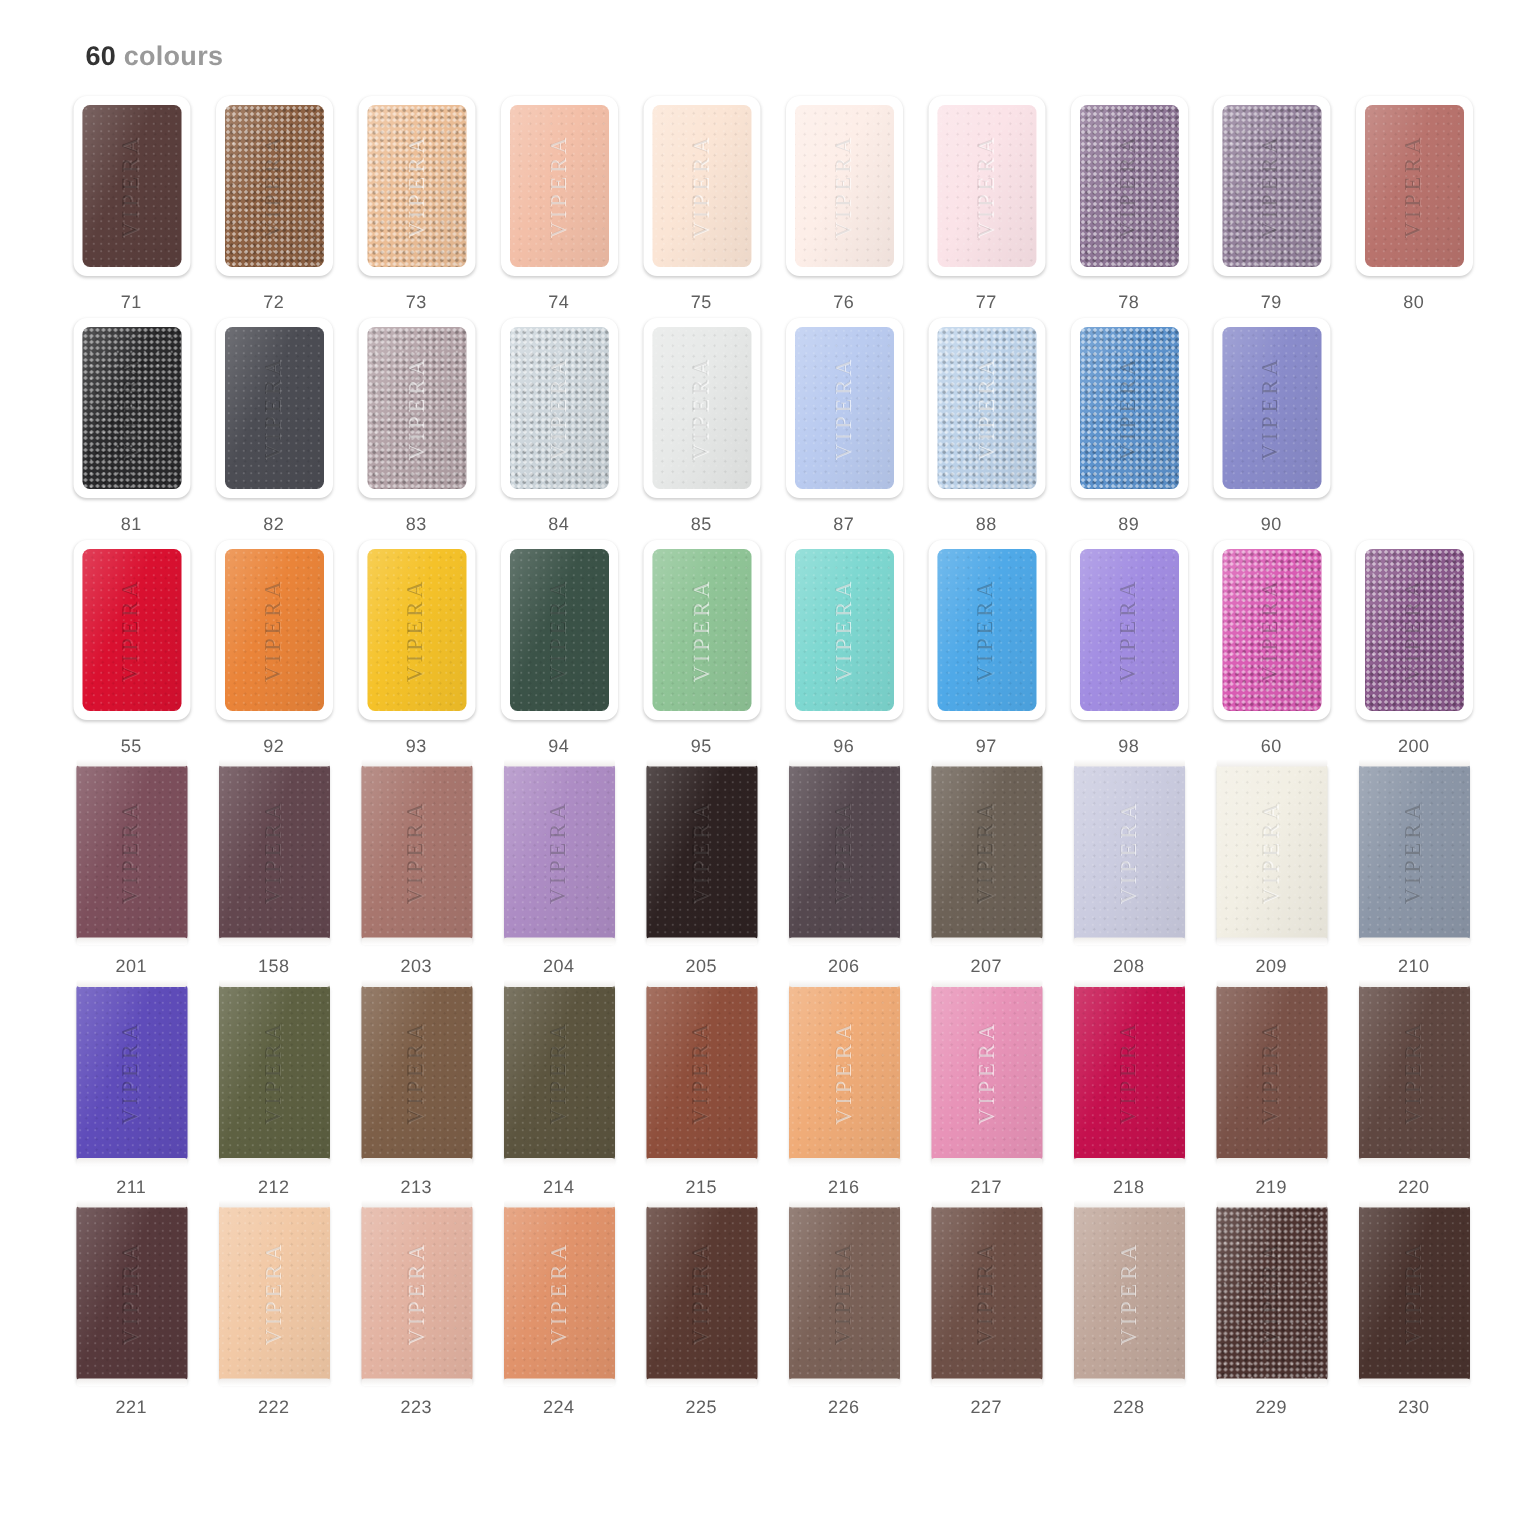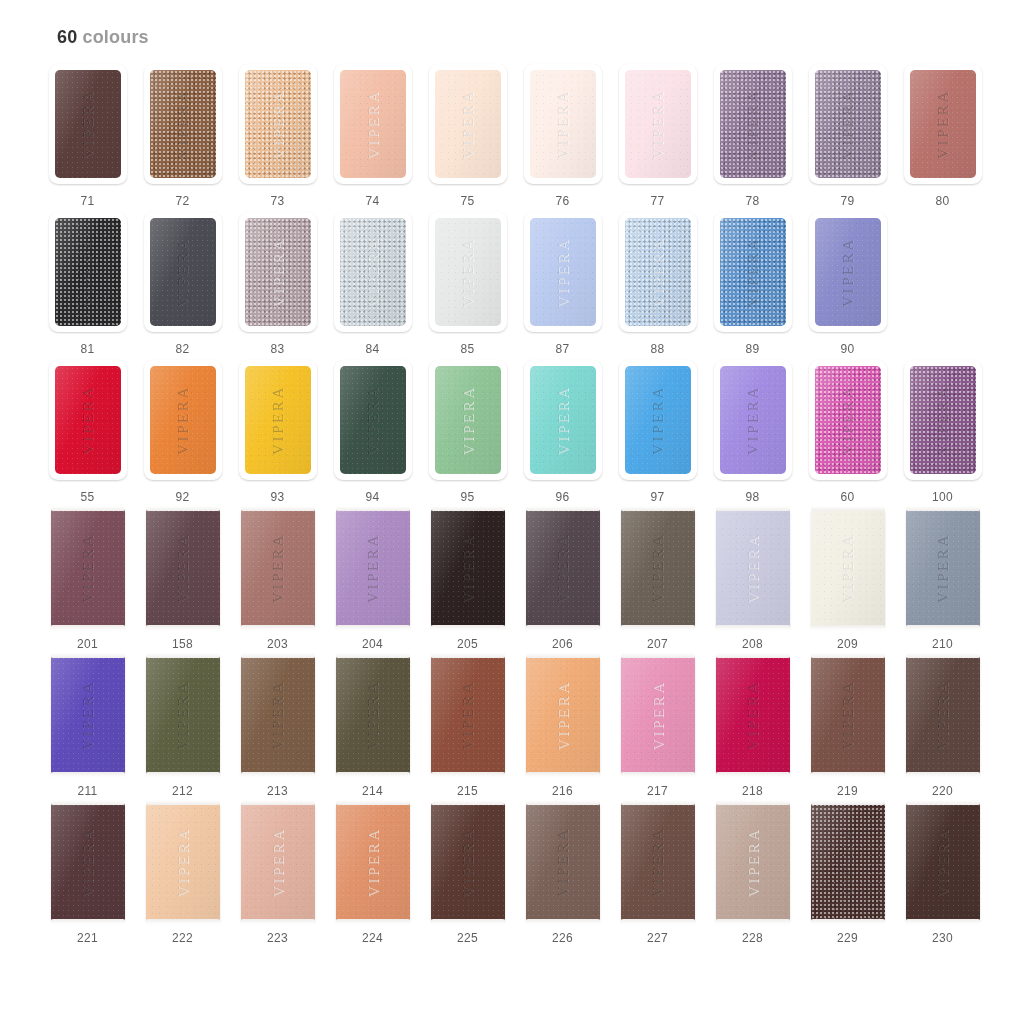--- a/index.html
+++ b/index.html
@@ -541,21 +541,21 @@
         <div class="cell">
           <div class="swatch-wrap">
             <div class="pan-a">
               <div class="fill shimmer dark" style="background: rgb(138, 90, 140);">
                 <div class="tex"></div>
                 <div class="sheen"></div>
                 <div class="brand">VIPERA</div>
               </div>
             </div>
           </div>
-          <div class="num">100</div>
+          <div class="num">200</div>
         </div>
       </div>
       <div class="row row-b">
         <div class="cell">
           <div class="swatch-wrap">
             <div class="pan-b">
               <div class="fill dark" style="background: rgb(125, 79, 92);">
                 <div class="tex"></div>
                 <div class="sheen"></div>
                 <div class="brand">VIPERA</div>

